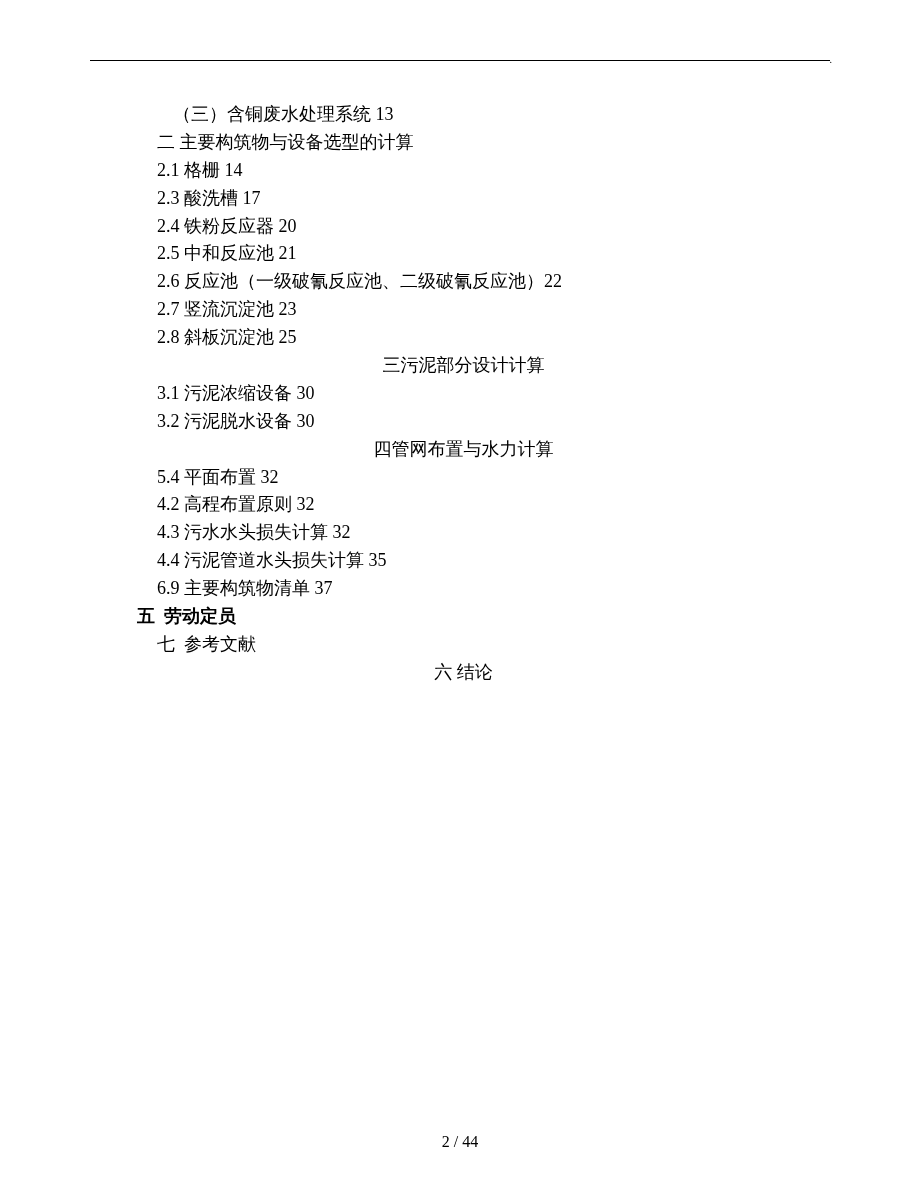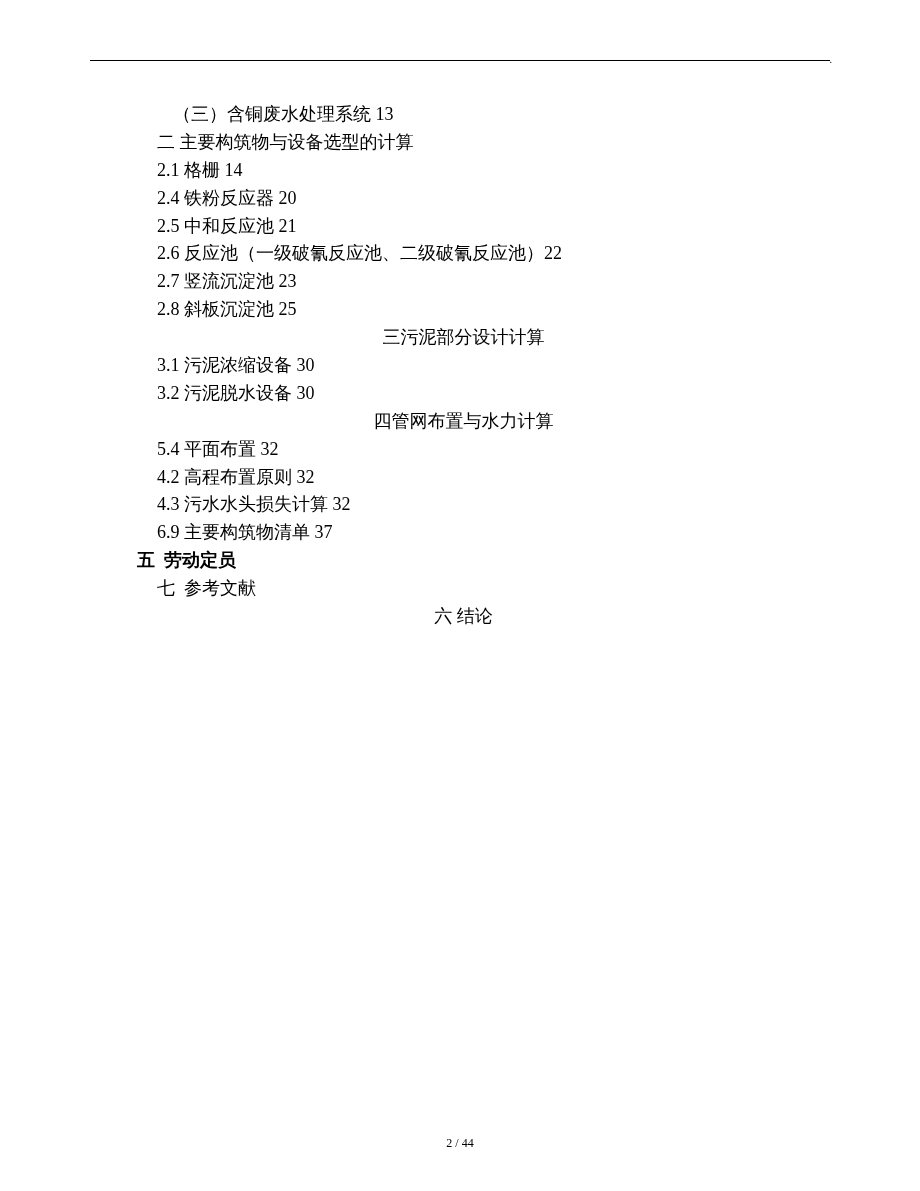--- a/index.html
+++ b/index.html
@@ -52,47 +52,49 @@
     }
     .indent-3 {
       padding-left: 76px;
     }
     .footer {
       position: absolute;
       bottom: 40px;
       left: 0;
       right: 0;
       text-align: center;
-      font-size: 12px;
+      font-size: 16px;
     }
   </style>
 </head>
 <body>
 
 <div class="page">
   <div class="header-line">
     <span class="header-dot">.</span>
   </div>
 
   <div class="content" id="toc-content">
   <div class="line indent-3">（三）含铜废水处理系统 13</div>
       <div class="line indent-2">二 主要构筑物与设备选型的计算</div>
       <div class="line indent-2">2.1 格栅 14</div>
+      <div class="line indent-2">2.3 酸洗槽 17</div>
       <div class="line indent-2">2.4 铁粉反应器 20</div>
       <div class="line indent-2">2.5 中和反应池 21</div>
       <div class="line indent-2">2.6 反应池（一级破氰反应池、二级破氰反应池）22</div>
       <div class="line indent-2">2.7 竖流沉淀池 23</div>
       <div class="line indent-2">2.8 斜板沉淀池 25</div>
       <div class="line indent-0">三污泥部分设计计算</div>
       <div class="line indent-2">3.1 污泥浓缩设备 30</div>
       <div class="line indent-2">3.2 污泥脱水设备 30</div>
       <div class="line indent-0">四管网布置与水力计算</div>
       <div class="line indent-2">5.4 平面布置 32</div>
       <div class="line indent-2">4.2 高程布置原则 32</div>
       <div class="line indent-2">4.3 污水水头损失计算 32</div>
+      <div class="line indent-2">4.4 污泥管道水头损失计算 35</div>
       <div class="line indent-2">6.9 主要构筑物清单 37</div>
       <div class="line indent-1">五  劳动定员</div>
       <div class="line indent-2">七  参考文献</div>
       <div class="line indent-0">六 结论</div>
     </div>
 
   <div class="footer">
     <span>2 / 44</span>
   </div>
 </div>

